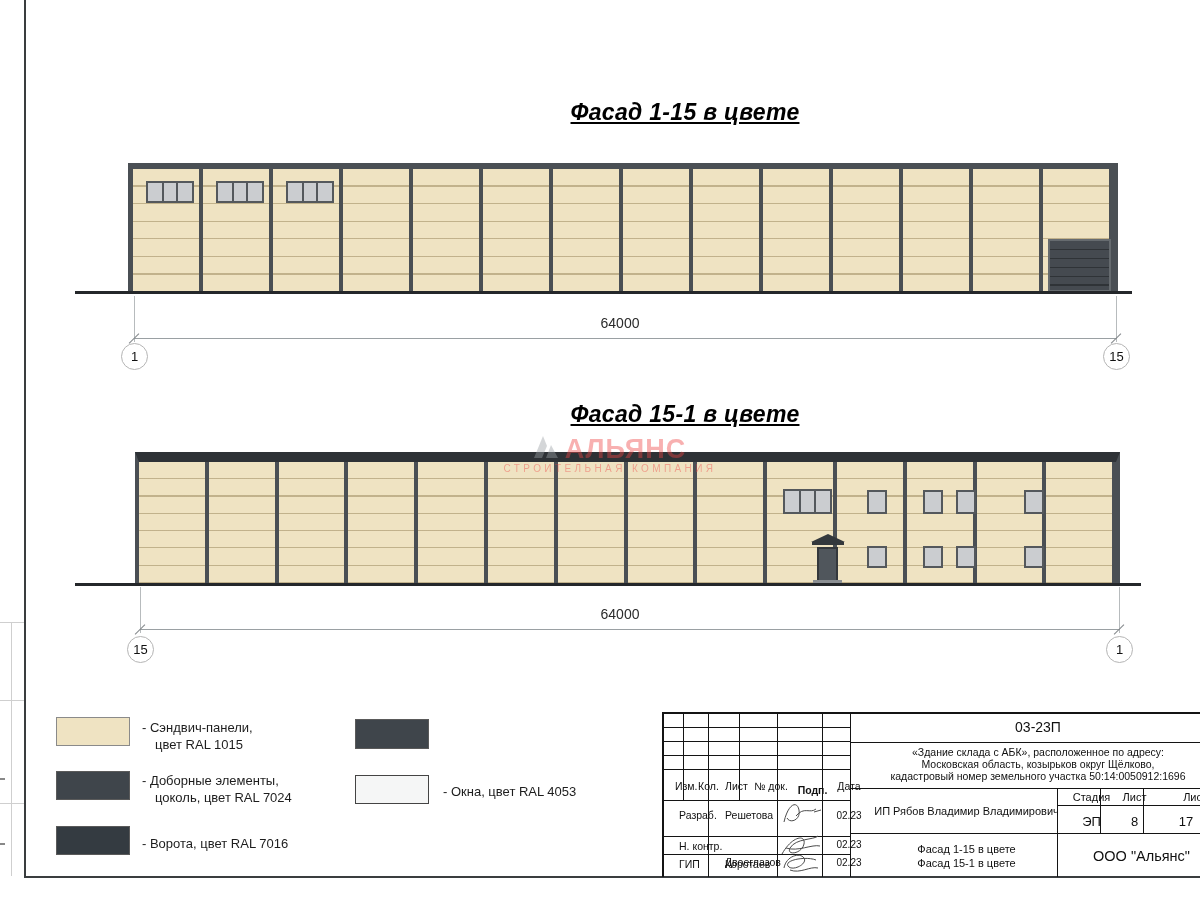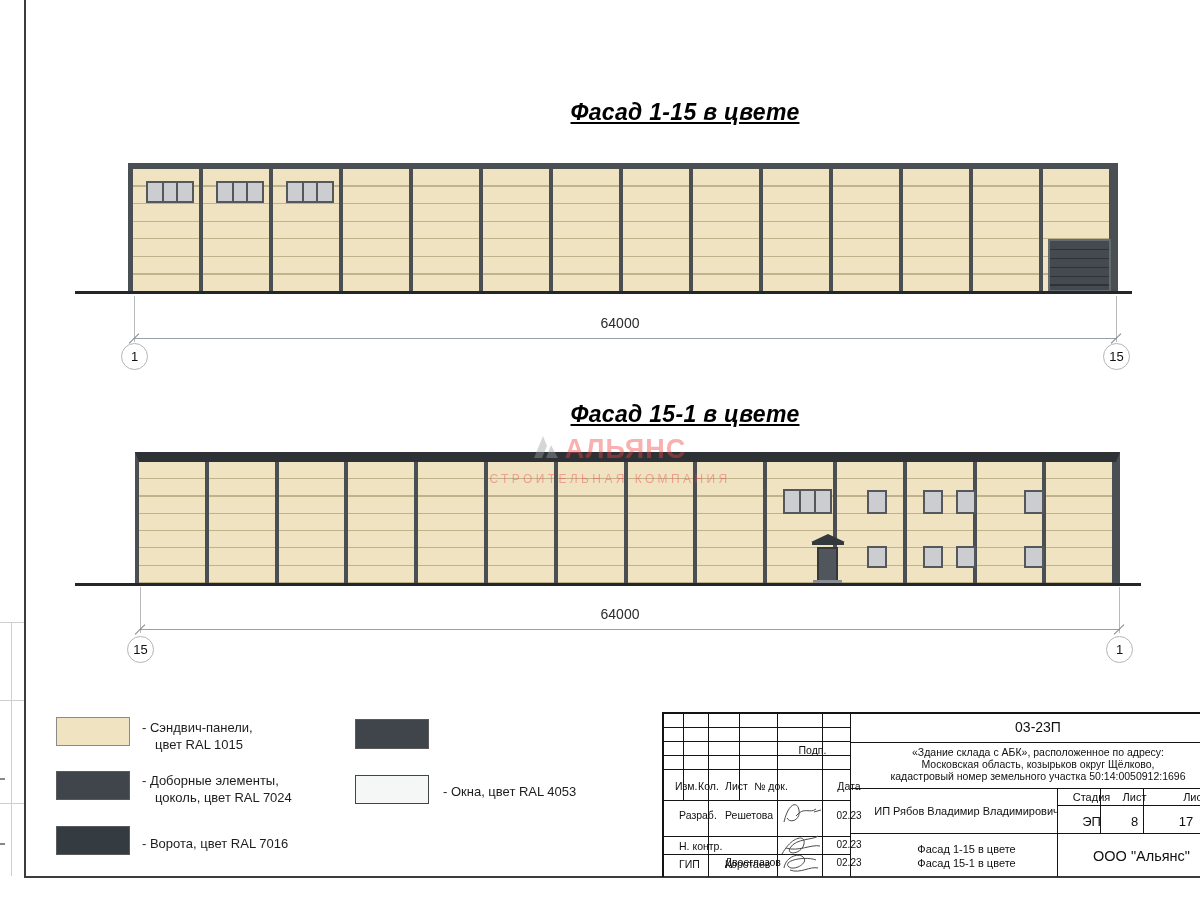--- a/index.html
+++ b/index.html
@@ -31,21 +31,21 @@
   
   .ext{position:absolute;width:1px;background:#b7bbbd;}
   .dimline{position:absolute;height:1px;background:#9aa0a3;}
   .slash{position:absolute;width:14px;height:1px;background:#84898c;transform:rotate(-45deg);}
   .dimtext{position:absolute;font-size:14px;color:#2b2b2b;text-align:center;}
   .axis{position:absolute;width:25px;height:25px;border:1px solid #b5b5b5;border-radius:50%;
         background:#fff;text-align:center;line-height:25px;font-size:13px;color:#111;}
   
   .wm{position:absolute;text-align:center;opacity:.42;z-index:6;color:#ef4444;}
   .wm .brand{font-size:27px;font-weight:bold;letter-spacing:1px;line-height:26px;}
-  .wm .tag{font-size:12px;letter-spacing:3.4px;margin-top:10px;}
+  .wm .tag{font-size:10px;letter-spacing:3.4px;margin-top:1px;}
   
   .sw{position:absolute;width:74px;height:29px;border:1px solid #5a5a5a;box-sizing:border-box;}
   .leg{position:absolute;font-size:13px;color:#1d1d1d;line-height:17px;}
   .leg .ind{margin-left:13px;}
   
   .tbl{background:#141414;}
   .tbt{position:absolute;font-size:10.5px;color:#101010;white-space:nowrap;margin-left:13px;}
   .ctr{text-align:center;}
 </style>
 </head>
@@ -169,21 +169,21 @@
   <div class="abs tbl" style="left:822px;top:712px;width:1px;height:165px;"></div>
   <div class="abs tbl" style="left:850px;top:712px;width:1px;height:165px;"></div>
   <div class="abs tbl" style="left:1057px;top:788px;width:1px;height:89px;"></div>
   <div class="abs tbl" style="left:1100px;top:788px;width:1px;height:45px;"></div>
   <div class="abs tbl" style="left:1143px;top:788px;width:1px;height:45px;"></div>
 
   <div class="tbt ctr" style="left:662px;top:780px;width:21px;">Изм.</div>
   <div class="tbt ctr" style="left:683px;top:780px;width:25px;">Кол.</div>
   <div class="tbt ctr" style="left:708px;top:780px;width:31px;">Лист</div>
   <div class="tbt ctr" style="left:739px;top:780px;width:38px;">№ док.</div>
-  <div class="tbt ctr" style="left:777px;top:744px;width:45px;">Подп.</div>
+  <div class="tbt ctr" style="left:777px;top:784px;width:45px;font-weight:bold;">Подп.</div>
   <div class="tbt ctr" style="left:822px;top:780px;width:28px;">Дата</div>
 
   <div class="tbt" style="left:666px;top:809px;">Разраб.</div>
   <div class="tbt" style="left:712px;top:809px;">Решетова</div>
   <div class="tbt ctr" style="left:822px;top:810px;width:28px;font-size:10px;">02.23</div>
   <div class="tbt" style="left:666px;top:840px;">Н. контр.</div>
   <div class="tbt" style="left:712px;top:856px;">Двоеглазов</div>
   <div class="tbt ctr" style="left:822px;top:839px;width:28px;font-size:10px;">02.23</div>
   <div class="tbt" style="left:666px;top:858px;">ГИП</div>
   <div class="tbt" style="left:712px;top:858px;">Коротаев</div>

